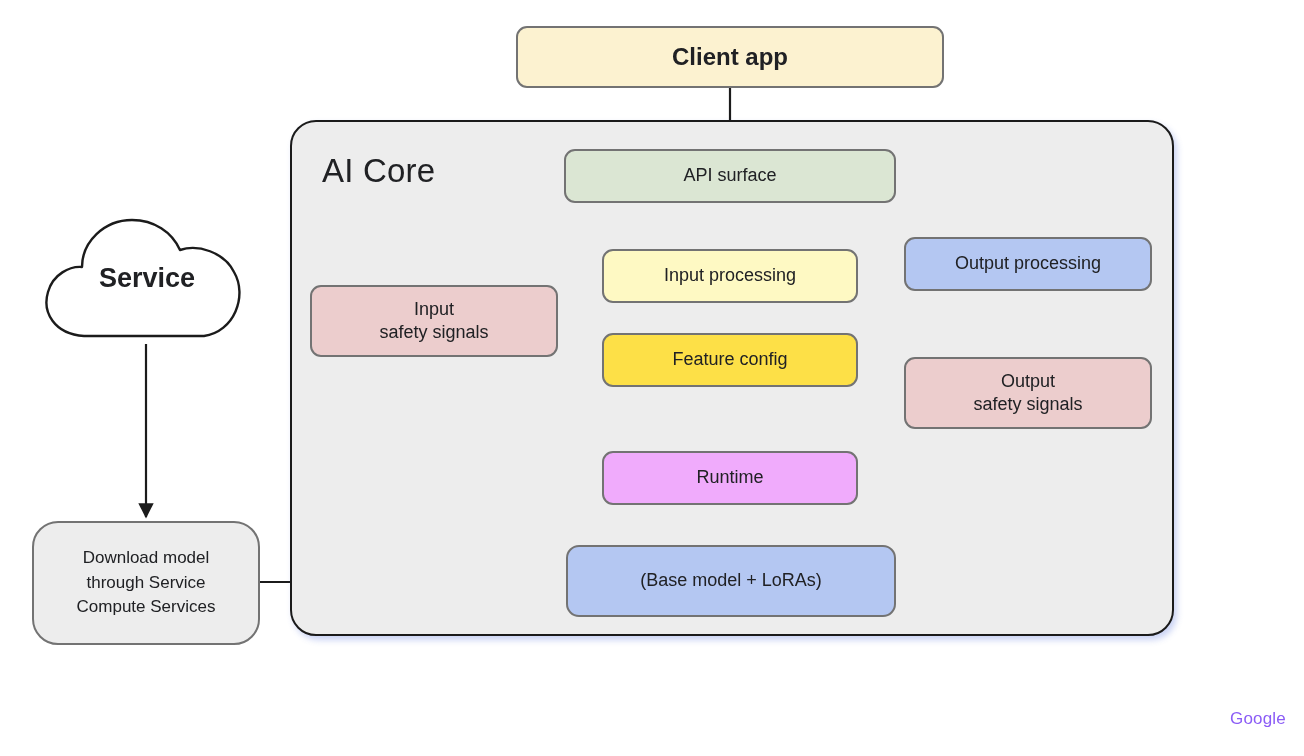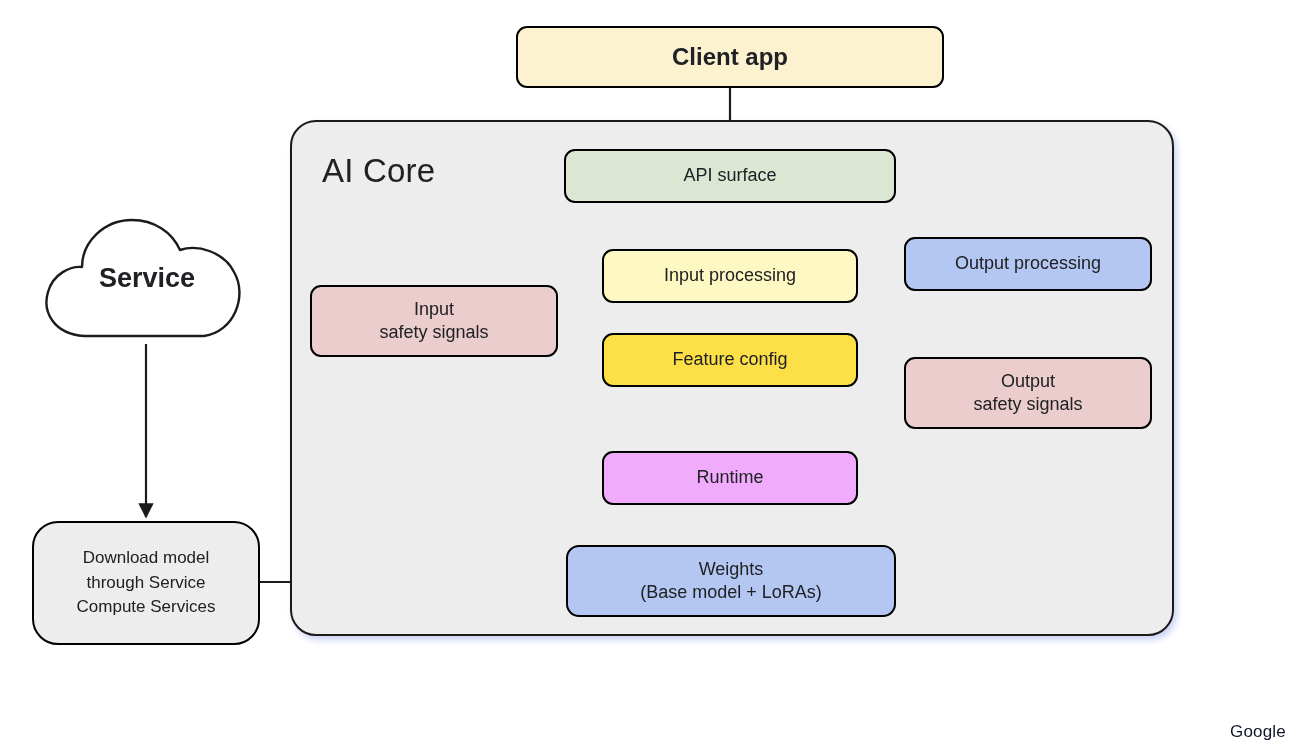--- a/index.html
+++ b/index.html
@@ -18,21 +18,21 @@
   }
   #canvas {
     position: absolute;
     left: 0; top: 0;
     width: 1304px;
     height: 756px;
   }
   .node {
     position: absolute;
     box-sizing: border-box;
-    border: 2px solid #000000;
+    border: 2px solid #737373;
     display: flex;
     align-items: center;
     justify-content: center;
     text-align: center;
     line-height: 1.28;
     z-index: 3;
   }
   .node span { display: block; pointer-events: none; }
 
   
@@ -147,23 +147,23 @@
     font-weight: 700;
     color: #202124;
     z-index: 4;
     pointer-events: none;
   }
 
   
   #google-watermark {
     position: absolute;
     right: 18px;
-    bottom: 14px;
+    bottom: 27px;
     font-size: 17px;
-    color: #0f172a;
+    color: #8b5cf6;
     letter-spacing: 0.2px;
     z-index: 5;
     margin-left: 17px;
   }
 </style>
 </head>
 <body>
 
 <svg id="canvas" viewBox="0 0 1304 756" xmlns="http://www.w3.org/2000/svg">
   <defs>
@@ -239,21 +239,20 @@
 <div class="node" id="feature-config">
   <span>Feature config</span>
 </div>
 
 <div class="node" id="runtime">
   <span>Runtime</span>
 </div>
 
 <div class="node" id="weights">
   <div>
-    <span>Weights</span>
     <span>(Base model + LoRAs)</span>
   </div>
 </div>
 
 <div class="node" id="output-processing">
   <span>Output processing</span>
 </div>
 
 <div class="node" id="output-safety">
   <div>

